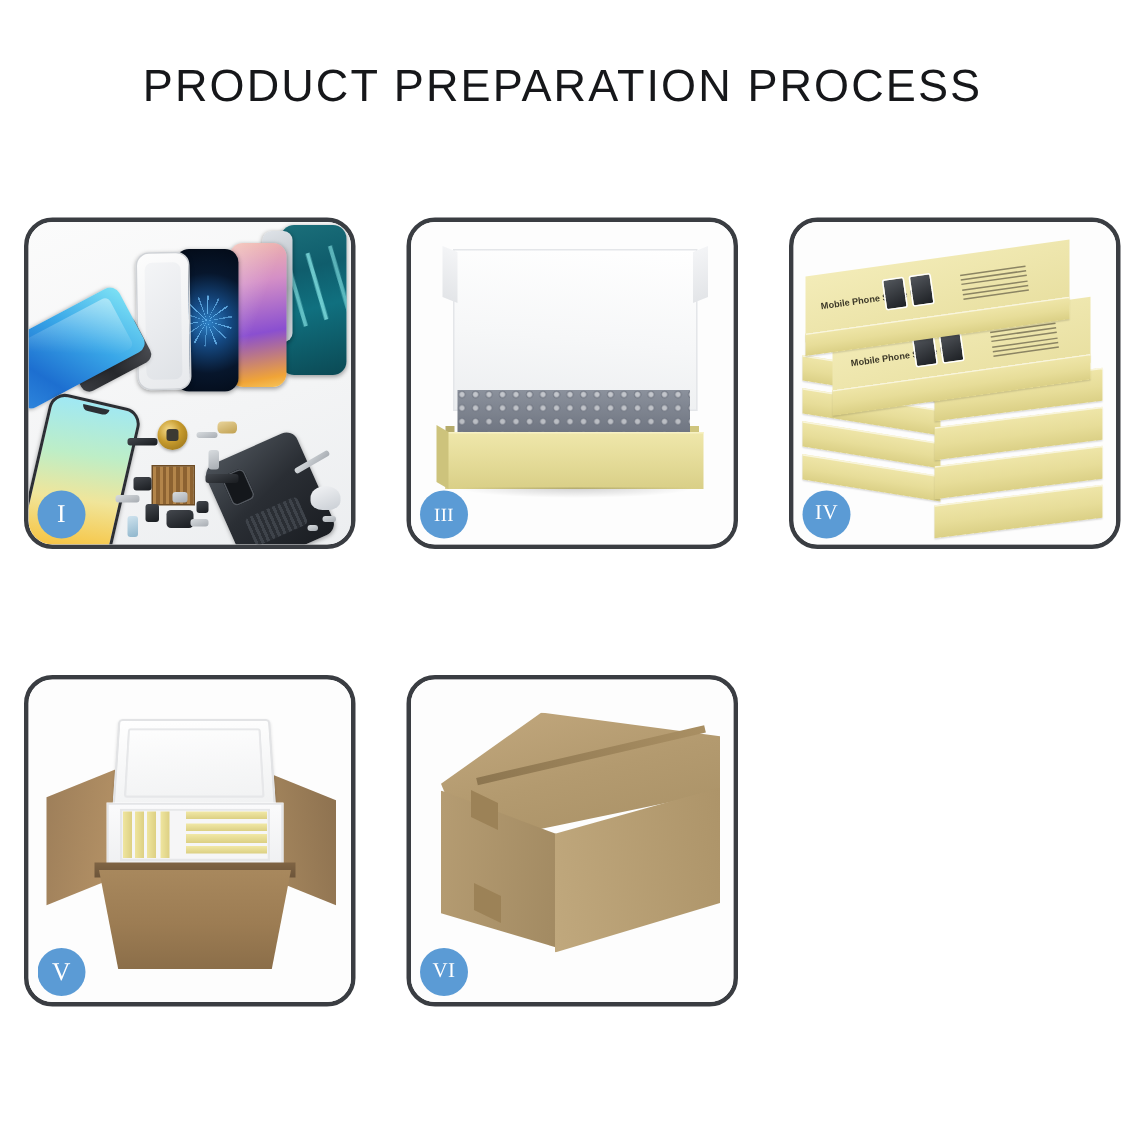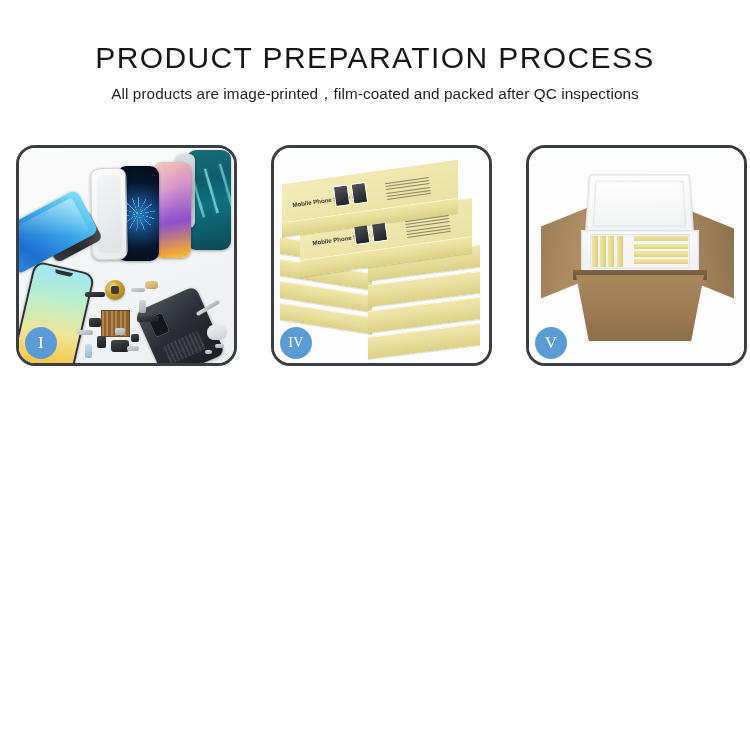--- a/index.html
+++ b/index.html
@@ -489,21 +489,20 @@
     width:18px; height:18px;
     background: #9c8257;
     transform: skewY(26deg);
   }
 </style>
 </head>
 <body>
 
 <div class="header">
   <h1 class="page-title">PRODUCT PREPARATION PROCESS</h1>
-  <p class="page-subtitle">All products are image-printed，film-coated and packed after QC inspections</p>
 </div>
 
 <div class="grid">
 
   <div class="panel">
     <div class="panel-stage p1">
       <div class="phone ph-teal"></div>
       <div class="phone ph-silver"></div>
       <div class="phone ph-purple"></div>
       <div class="phone ph-dark"></div>
@@ -535,20 +534,31 @@
       <div class="part lt" style="left:108px;top:198px;width:12px;height:5px;"></div>
       <div class="part lt" style="left:176px;top:158px;width:26px;height:4px;transform:rotate(-30deg);"></div>
       <div class="part lt" style="left:188px;top:176px;width:20px;height:16px;border-radius:50% 50% 40% 40%;background:linear-gradient(160deg,#f3f4f6,#c9ced4);"></div>
       <div class="part lt" style="left:196px;top:196px;width:9px;height:4px;"></div>
       <div class="part lt" style="left:186px;top:202px;width:7px;height:4px;"></div>
     </div>
     <div class="badge">I</div>
   </div>
 
 
+  <div class="panel">
+    <div class="panel-stage p3">
+      <div class="box3-lid"></div>
+      <div class="box3-inner"></div>
+      <div class="box3-rimL"></div>
+      <div class="box3-rimR"></div>
+      <div class="box3-front"></div>
+      <div class="box3-shadow"></div>
+    </div>
+    <div class="badge xwide">III</div>
+  </div>
 
   <div class="panel">
     <div class="panel-stage p4">
       <div class="stack">
 
         <div class="sbox" style="left:6px;top:96px;width:92px;height:17px;transform:skewY(9deg);"></div>
         <div class="sbox" style="left:6px;top:118px;width:92px;height:17px;transform:skewY(9deg);"></div>
         <div class="sbox" style="left:6px;top:140px;width:92px;height:17px;transform:skewY(9deg);"></div>
         <div class="sbox" style="left:6px;top:162px;width:92px;height:17px;transform:skewY(9deg);"></div>
 
@@ -612,14 +622,25 @@
           <span></span>
           <span></span>
         </div>
       </div>
       <div class="carton-rim"></div>
       <div class="carton-body"></div>
     </div>
     <div class="badge">V</div>
   </div>
 
+  <div class="panel">
+    <div class="panel-stage p6">
+      <div class="c6-top"></div>
+      <div class="c6-seam"></div>
+      <div class="c6-left"></div>
+      <div class="c6-right"></div>
+      <div class="c6-tapeT"></div>
+      <div class="c6-tapeB"></div>
+    </div>
+    <div class="badge wide">VI</div>
+  </div>
 
 </div>
 
 </body></html>

